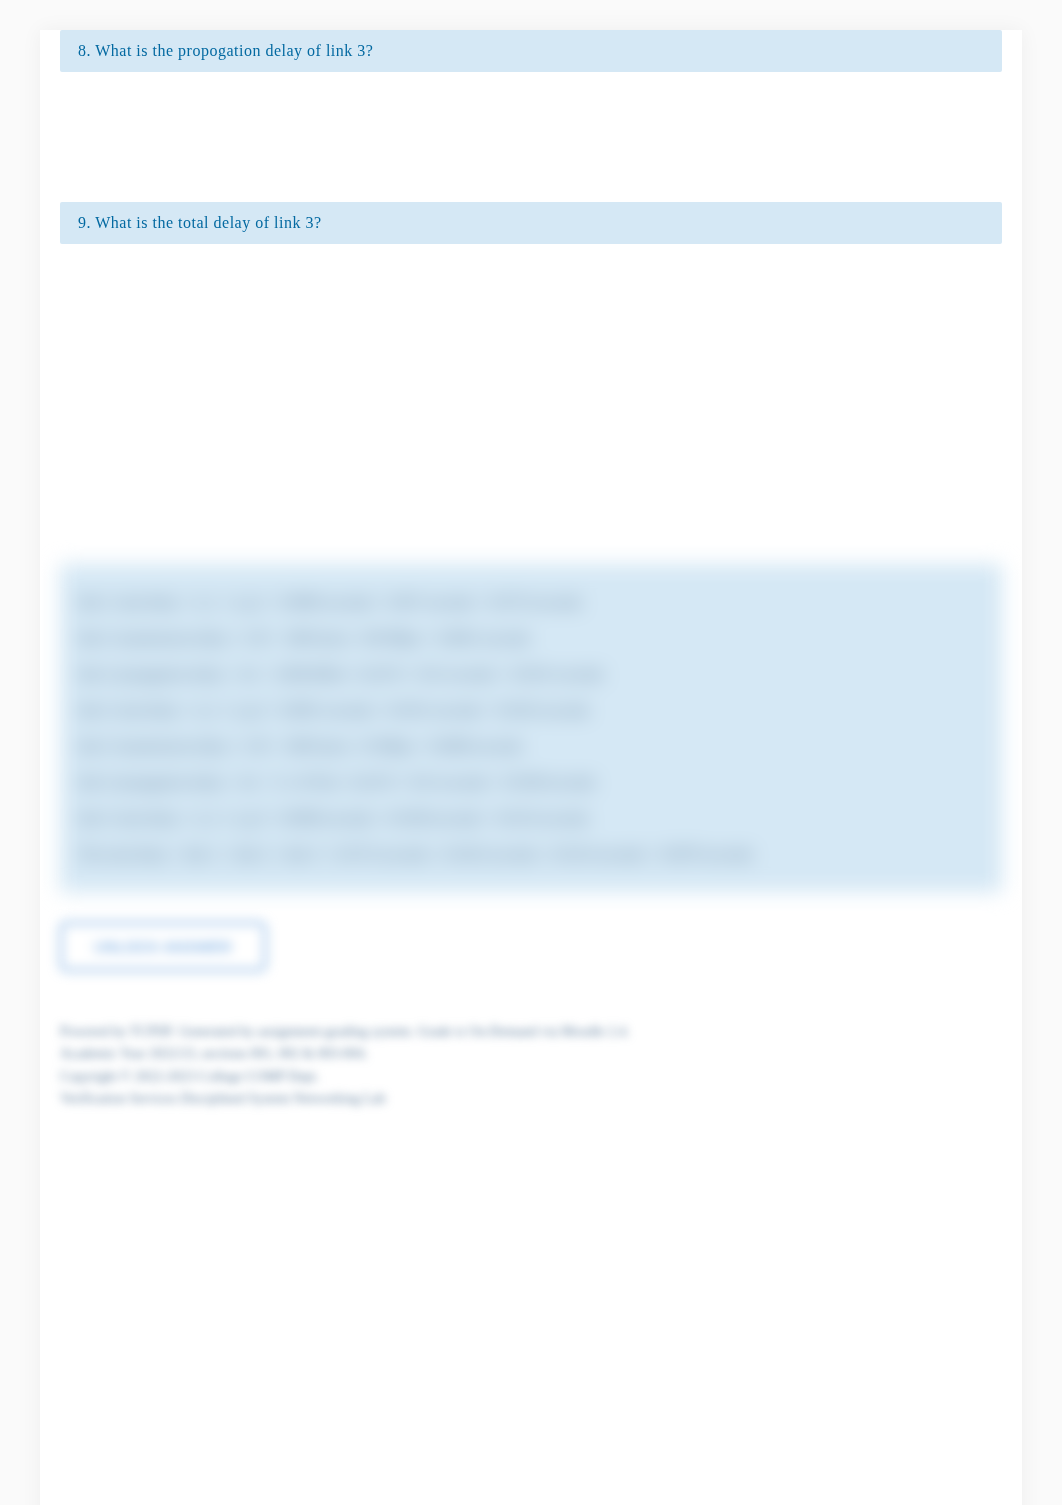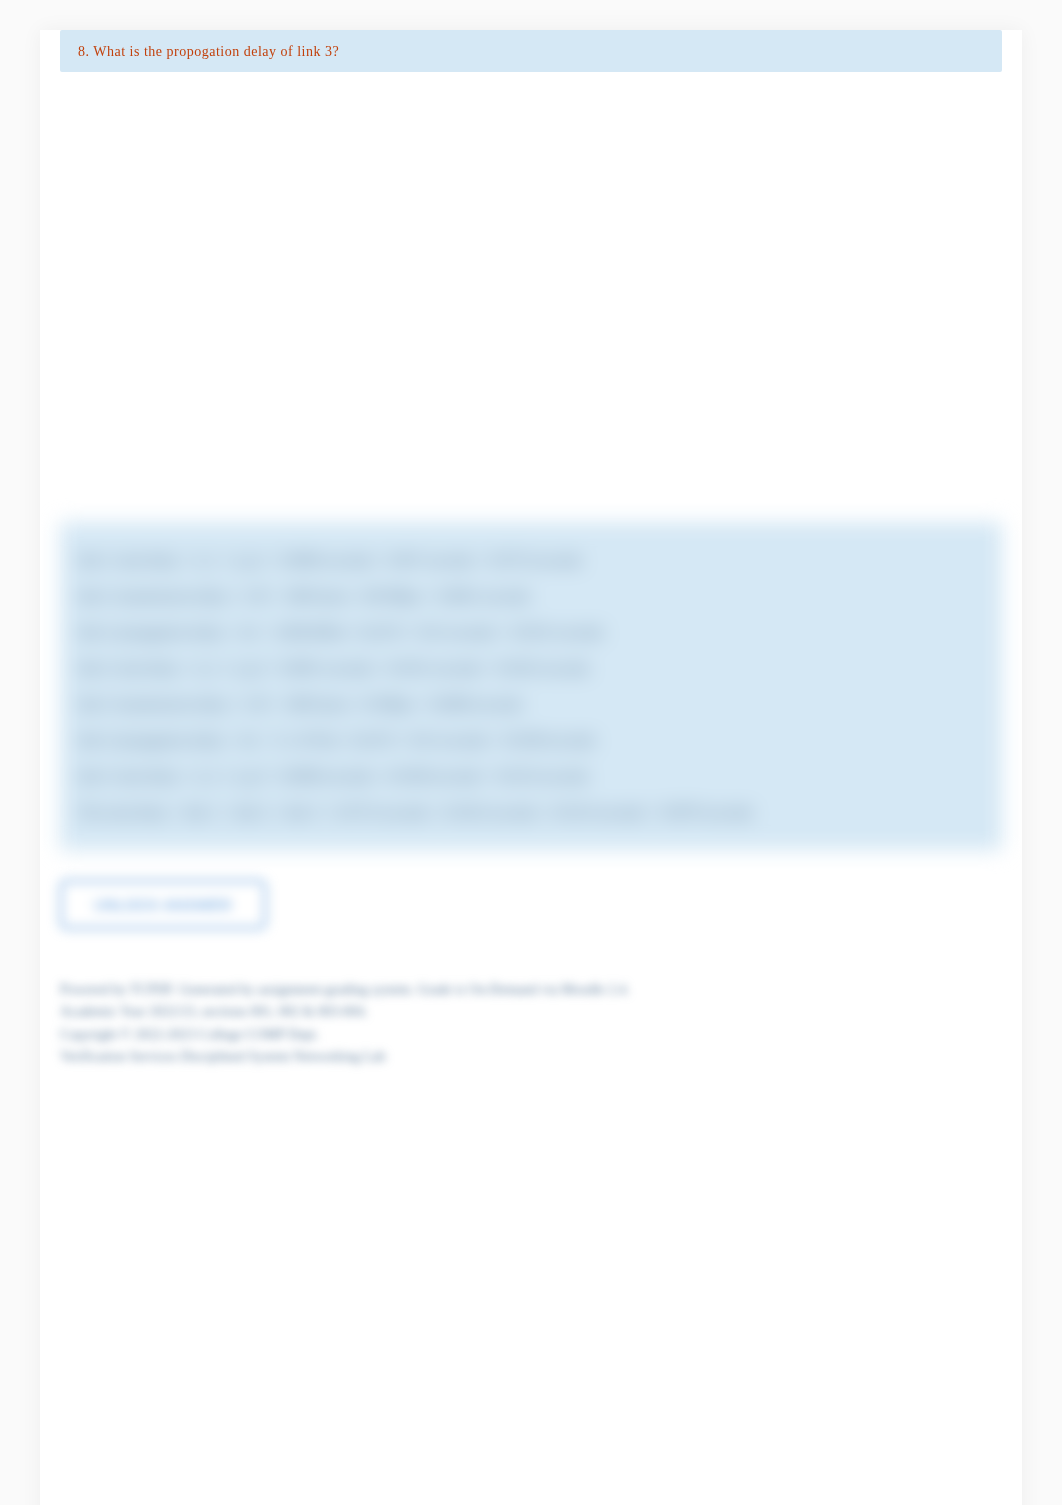--- a/index.html
+++ b/index.html
@@ -21,22 +21,22 @@
       position: relative;
       box-shadow: 0 0 20px rgba(0,0,0,0.05);
     }
     .question-block {
       background: #d5e8f5;
       margin: 0 20px;
       padding: 12px 18px;
       border-radius: 2px;
     }
     .question-text {
-      color: #c2410c;
-      font-size: 14px;
+      color: #0369a1;
+      font-size: 16px;
       letter-spacing: 0.5px;
     }
     .spacer {
       height: 130px;
     }
     .answers-block {
       background: #d5e8f5;
       margin: 60px 20px 20px 20px;
       padding: 20px 18px;
       border-radius: 2px;
@@ -84,20 +84,26 @@
 
   <div class="first-block question-block">
     <span class="question-text">
       <span>8.</span>
       <span>What is the propogation delay of link 3?</span>
     </span>
   </div>
 
   <div class="spacer"></div>
 
+  <div class="question-block">
+    <span class="question-text">
+      <span>9.</span>
+      <span>What is the total delay of link 3?</span>
+    </span>
+  </div>
 
   <div class="spacer"></div>
 
 
   <div class="spacer"></div>
 
   <div class="answers-block">
     <div class="answer-line">link 1 total delay = d_1 + d_p1 = 0.0086 seconds + 0.067 seconds = 0.0753 seconds</div>
     <div class="answer-line">link 2 transmission delay = L/R = 1000 bytes / 100 Mbps = 0.0001 seconds</div>
     <div class="answer-line">link 2 propagation delay = d/s = 3,000,000m / 3x10^8 = 0.01 seconds = 0.0101 seconds</div>

